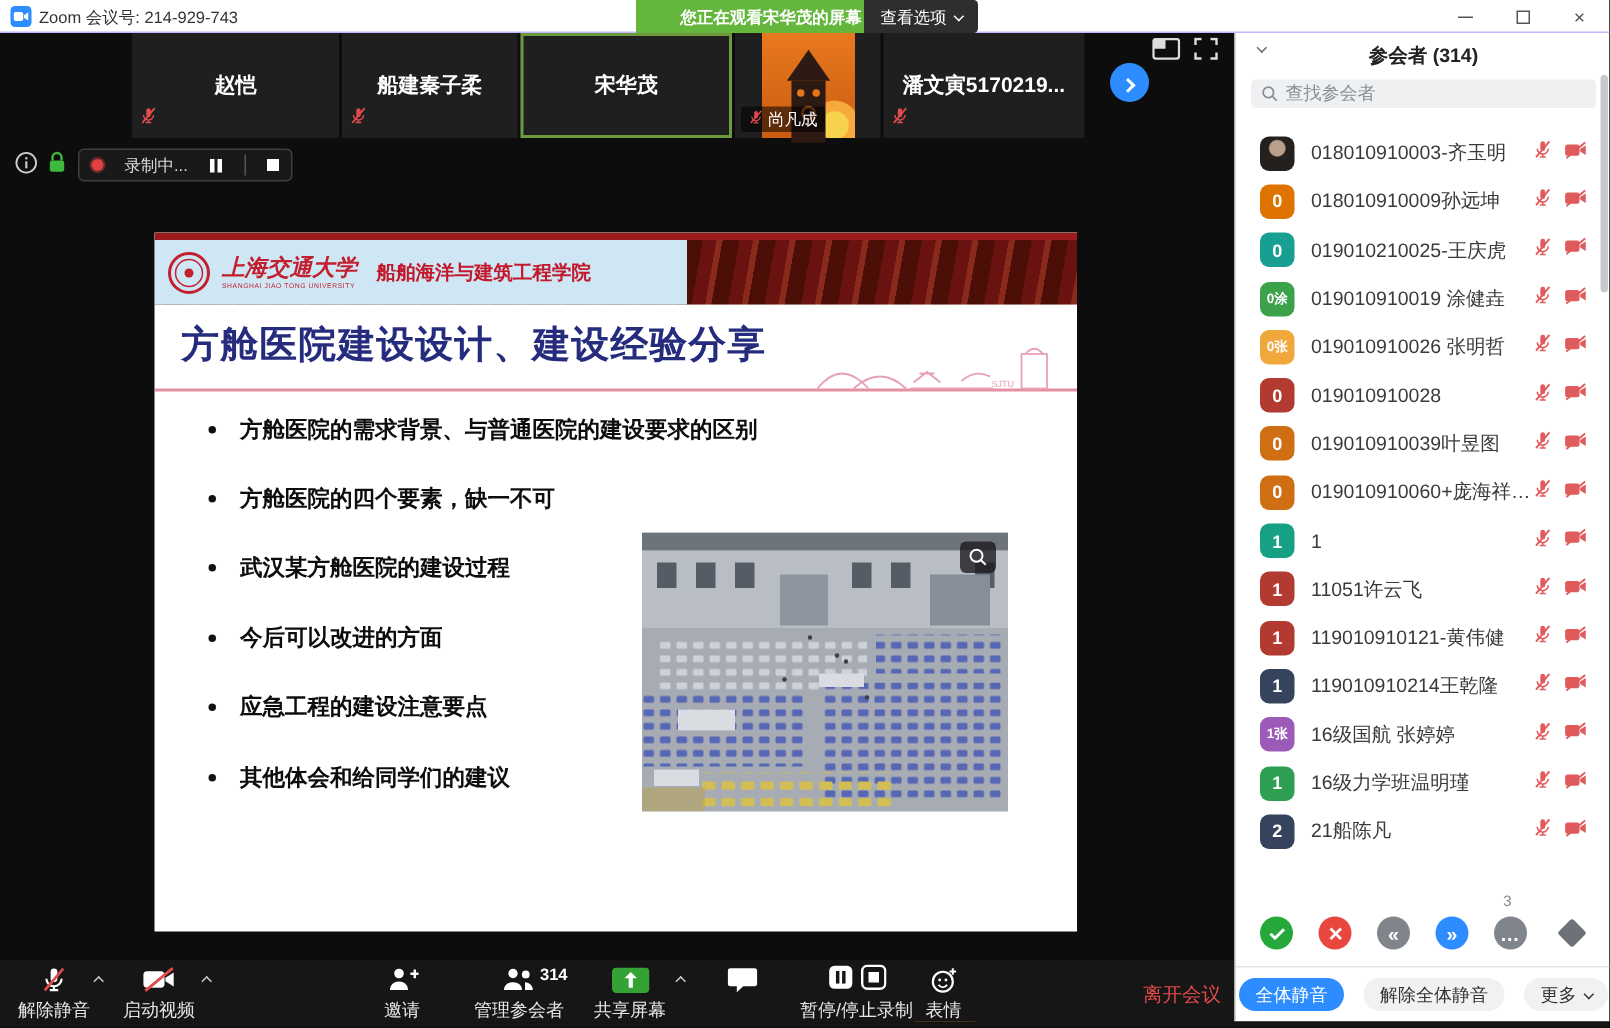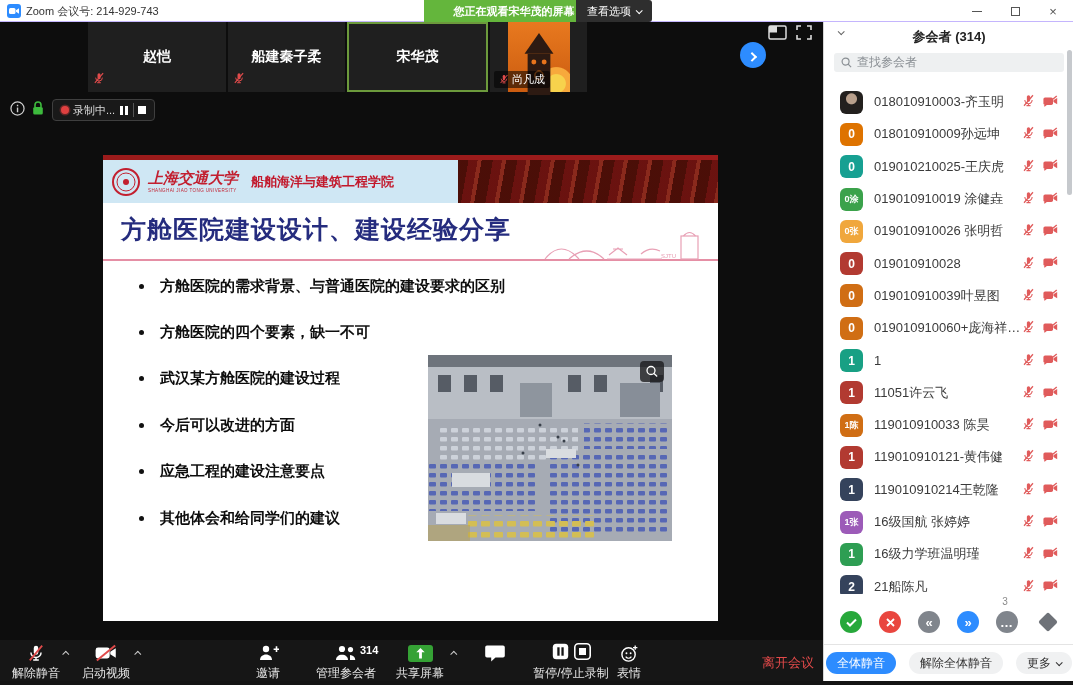--- a/index.html
+++ b/index.html
@@ -34,21 +34,21 @@
      background:radial-gradient(circle at 78% 88%, #F7D24C 0 9px, #F7A93C 10px 16px, rgba(247,169,60,0) 17px),
      linear-gradient(#E8791F, #CB5C10); }
   .tile .chip { position:absolute; left:4px; bottom:4px; background:rgba(0,0,0,0.55); color:#fff; font-size:11px; padding:1px 5px; display:flex; align-items:center; gap:3px; border-radius:2px; }
   #strip-next { left:740px; top:20px; width:26px; height:26px; border-radius:50%; background:#2D8CFF; display:flex; align-items:center; justify-content:center; cursor:pointer; }
   #strip-next .chev { width:7px; height:7px; border-width:2px; border-color:#fff; transform:rotate(-45deg) translateX(-2px); }
   #layout-icon { left:768px; top:3px; cursor:pointer; }
   #fullscreen-icon { left:796px; top:3px; cursor:pointer; }
 
   
   #rec-info { left:10px; top:79px; } #rec-lock { left:31px; top:78px; }
-  #rec-pill { left:52px; top:77px; height:22px; border:1px solid #3f3f3f; background:rgba(255,255,255,0.05); border-radius:4px; display:flex; align-items:center; padding:0 8px; gap:4px; }
+  #rec-pill { left:52px; top:77px; height:22px; border:1px solid #3f3f3f; background:rgba(255,255,255,0.05); border-radius:4px; display:flex; align-items:center; padding:0 8px; gap:14px; }
   #rec-dot { width:8px; height:8px; border-radius:50%; background:#E04040; box-shadow:0 0 0 1.5px rgba(224,64,64,0.35); }
   #rec-label { color:#ddd; font-size:11px; }
   .rec-ctl { display:flex; align-items:center; cursor:pointer; }
   #rec-pause span { width:2.5px; height:9px; background:#fff; display:inline-block; margin:0 1.2px; }
   #rec-sep { width:1px; height:14px; background:#555; }
   #rec-stop span { width:8px; height:8px; background:#fff; display:inline-block; }
 
   
   #slide { left:103px; top:133px; width:615px; height:466px; background:#fff; overflow:hidden; }
   #slide-topstrip { left:0; top:0; width:615px; height:5px; background:#9B1B1B; }
@@ -169,20 +169,28 @@
           </svg>
         </div>
         <span class="chip">
           <span><svg width="10" height="10" viewBox="0 0 16 16">
               <rect x="6" y="1.5" width="4" height="8" rx="2" fill="#E04B4B"></rect>
               <path d="M3.5 7.5a4.5 4.5 0 0 0 9 0M8 12v2.3M5.5 14.3h5" fill="none" stroke="#E04B4B" stroke-width="1.3"></path>
               <path d="M13.5 1.5L2.5 14.5" stroke="#E04B4B" stroke-width="1.6"></path>
             </svg></span>
           <span>尚凡成</span>
         </span>
+      </div>
+      <div class="tile" style="width: 134px;">
+        <span class="vname">潘文寅5170219...</span>
+        <span class="mic-badge"><svg width="12" height="12" viewBox="0 0 16 16">
+            <rect x="6" y="1.5" width="4" height="8" rx="2" fill="#E04B4B"></rect>
+            <path d="M3.5 7.5a4.5 4.5 0 0 0 9 0M8 12v2.3M5.5 14.3h5" fill="none" stroke="#E04B4B" stroke-width="1.3"></path>
+            <path d="M13.5 1.5L2.5 14.5" stroke="#E04B4B" stroke-width="1.6"></path>
+          </svg></span>
       </div>
     </div>
 
   <div id="strip-next" class="abs">
       <span class="chev"></span>
     </div>
   <div id="layout-icon" class="abs">
     <svg width="19" height="15" viewBox="0 0 19 15">
         <rect x="1" y="1" width="17" height="13" rx="1.5" fill="none" stroke="#ddd" stroke-width="1.5"></rect>
         <rect x="1" y="1" width="8" height="6.5" fill="#ddd"></rect>
@@ -593,36 +601,20 @@
               <path d="M13.5 1.5L2.5 14.5" stroke="#E05B5B" stroke-width="1.6"></path>
             </svg></span>
                     <span><svg width="15" height="12.299999999999999" viewBox="0 0 18 14">
               <rect x="0.5" y="2.5" width="11.5" height="9" rx="2" fill="#E05B5B"></rect>
               <path d="M12.5 6l4.5-2.8v7.6L12.5 8z" fill="#E05B5B"></path>
               <path d="M16.5 0.8L1.5 13.2" stroke="#E05B5B" stroke-width="1.6"></path>
             </svg></span>
         </span>
       </div>
       <div class="p-row">
-        <div class="p-avatar" style="background: rgb(208, 110, 20); font-size: 9px;">1陈</div>
-        <span class="p-name">119010910033 陈昊</span>
-        <span class="p-icons">
-          <span><svg width="13" height="13" viewBox="0 0 16 16">
-              <rect x="6" y="1.5" width="4" height="8" rx="2" fill="#E05B5B"></rect>
-              <path d="M3.5 7.5a4.5 4.5 0 0 0 9 0M8 12v2.3M5.5 14.3h5" fill="none" stroke="#E05B5B" stroke-width="1.3"></path>
-              <path d="M13.5 1.5L2.5 14.5" stroke="#E05B5B" stroke-width="1.6"></path>
-            </svg></span>
-                    <span><svg width="15" height="12.299999999999999" viewBox="0 0 18 14">
-              <rect x="0.5" y="2.5" width="11.5" height="9" rx="2" fill="#E05B5B"></rect>
-              <path d="M12.5 6l4.5-2.8v7.6L12.5 8z" fill="#E05B5B"></path>
-              <path d="M16.5 0.8L1.5 13.2" stroke="#E05B5B" stroke-width="1.6"></path>
-            </svg></span>
-        </span>
-      </div>
-      <div class="p-row">
         <div class="p-avatar" style="background: rgb(178, 58, 49); font-size: 12px;">1</div>
         <span class="p-name">119010910121-黄伟健</span>
         <span class="p-icons">
           <span><svg width="13" height="13" viewBox="0 0 16 16">
               <rect x="6" y="1.5" width="4" height="8" rx="2" fill="#E05B5B"></rect>
               <path d="M3.5 7.5a4.5 4.5 0 0 0 9 0M8 12v2.3M5.5 14.3h5" fill="none" stroke="#E05B5B" stroke-width="1.3"></path>
               <path d="M13.5 1.5L2.5 14.5" stroke="#E05B5B" stroke-width="1.6"></path>
             </svg></span>
                     <span><svg width="15" height="12.299999999999999" viewBox="0 0 18 14">
               <rect x="0.5" y="2.5" width="11.5" height="9" rx="2" fill="#E05B5B"></rect>

